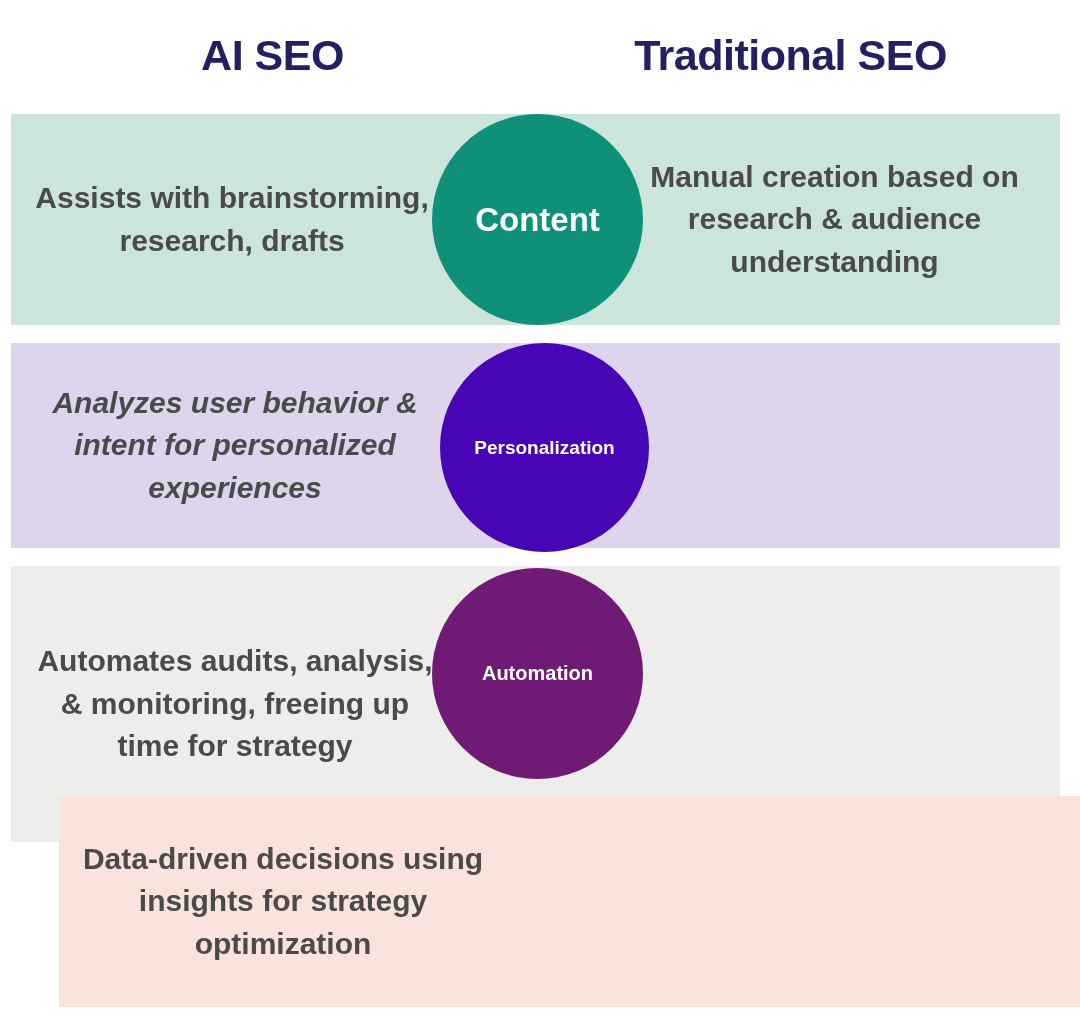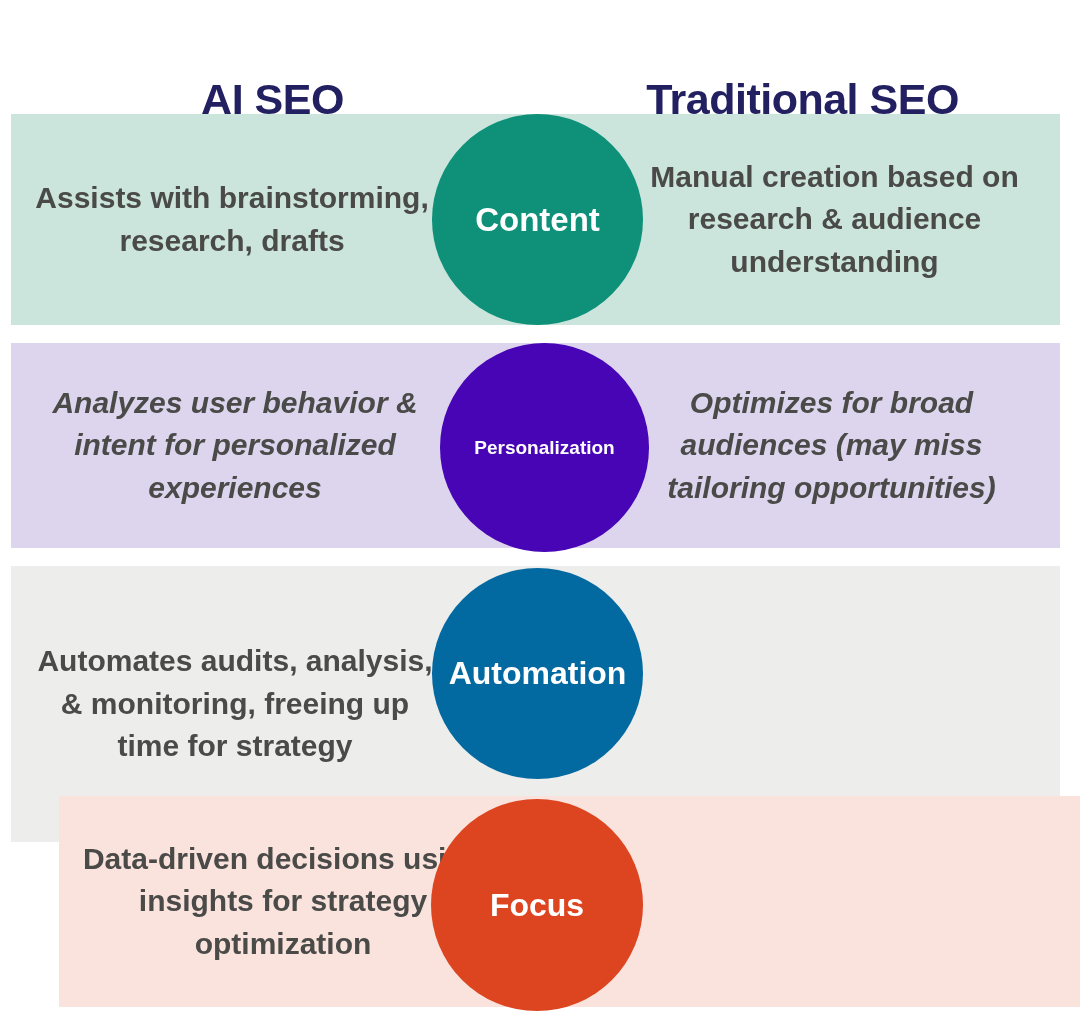--- a/index.html
+++ b/index.html
@@ -34,24 +34,23 @@
   .col-header {
     position: absolute;
     top: 26px;
     font-size: 43px;
     font-weight: bold;
     color: #232062;
     letter-spacing: -0.5px;
     white-space: nowrap;
     text-align: center;
     line-height: 58px;
-    margin-top: 44px;
   }
   .col-header.left  { left: 0;   width: 545px; }
-  .col-header.right { left: 535px; width: 535px; }
+  .col-header.right { left: 523px; width: 535px; }
 
   
   .band {
     position: absolute;
     left: 11px;
     width: 1049px;
     display: flex;
     align-items: center;
   }
   .band-1 { top: 114px; height: 211px; background: #cbe5dd; gap: 7px; }
@@ -100,22 +99,22 @@
   }
   .circle-2 {
     left: 440px; top: 343px;
     width: 209px; height: 209px;
     background: #4705b5;
     font-size: 19px;
   }
   .circle-3 {
     left: 432px; top: 568px;
     width: 211px; height: 211px;
-    background: #0369a1;
-    font-size: 32px;
+    background: #701a75;
+    font-size: 20px;
   }
   .circle-4 {
     left: 431px; top: 799px;
     width: 212px; height: 212px;
     background: #dc4520;
     font-size: 32px;
   }
 </style>
 </head>
 <body>
@@ -130,29 +129,27 @@
   <div class="band band-1">
     <div class="cell left">Assists with brainstorming, research, drafts</div>
     <div class="cell spacer"></div>
     <div class="cell right">Manual creation based on research &amp; audience understanding</div>
   </div>
   <div class="circle circle-1">Content</div>
 
   <div class="band band-2">
     <div class="cell left">Analyzes user behavior &amp; intent for personalized experiences</div>
     <div class="cell spacer"></div>
-    <div class="cell right">Optimizes for broad audiences (may miss tailoring opportunities)</div>
   </div>
   <div class="circle circle-2">Personalization</div>
 
   <div class="band band-3">
     <div class="cell left">Automates audits, analysis, &amp; monitoring, freeing up time for strategy</div>
     <div class="cell spacer"></div>
   </div>
   <div class="circle circle-3">Automation</div>
 
   <div class="band band-4">
     <div class="cell left">Data-driven decisions using insights for strategy optimization</div>
     <div class="cell spacer"></div>
   </div>
-  <div class="circle circle-4">Focus</div>
 
 </div>
 
 </body></html>

